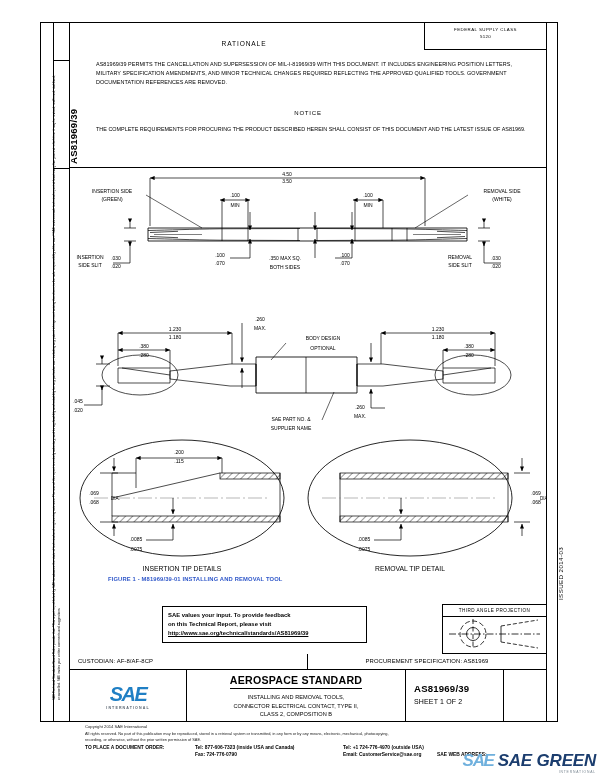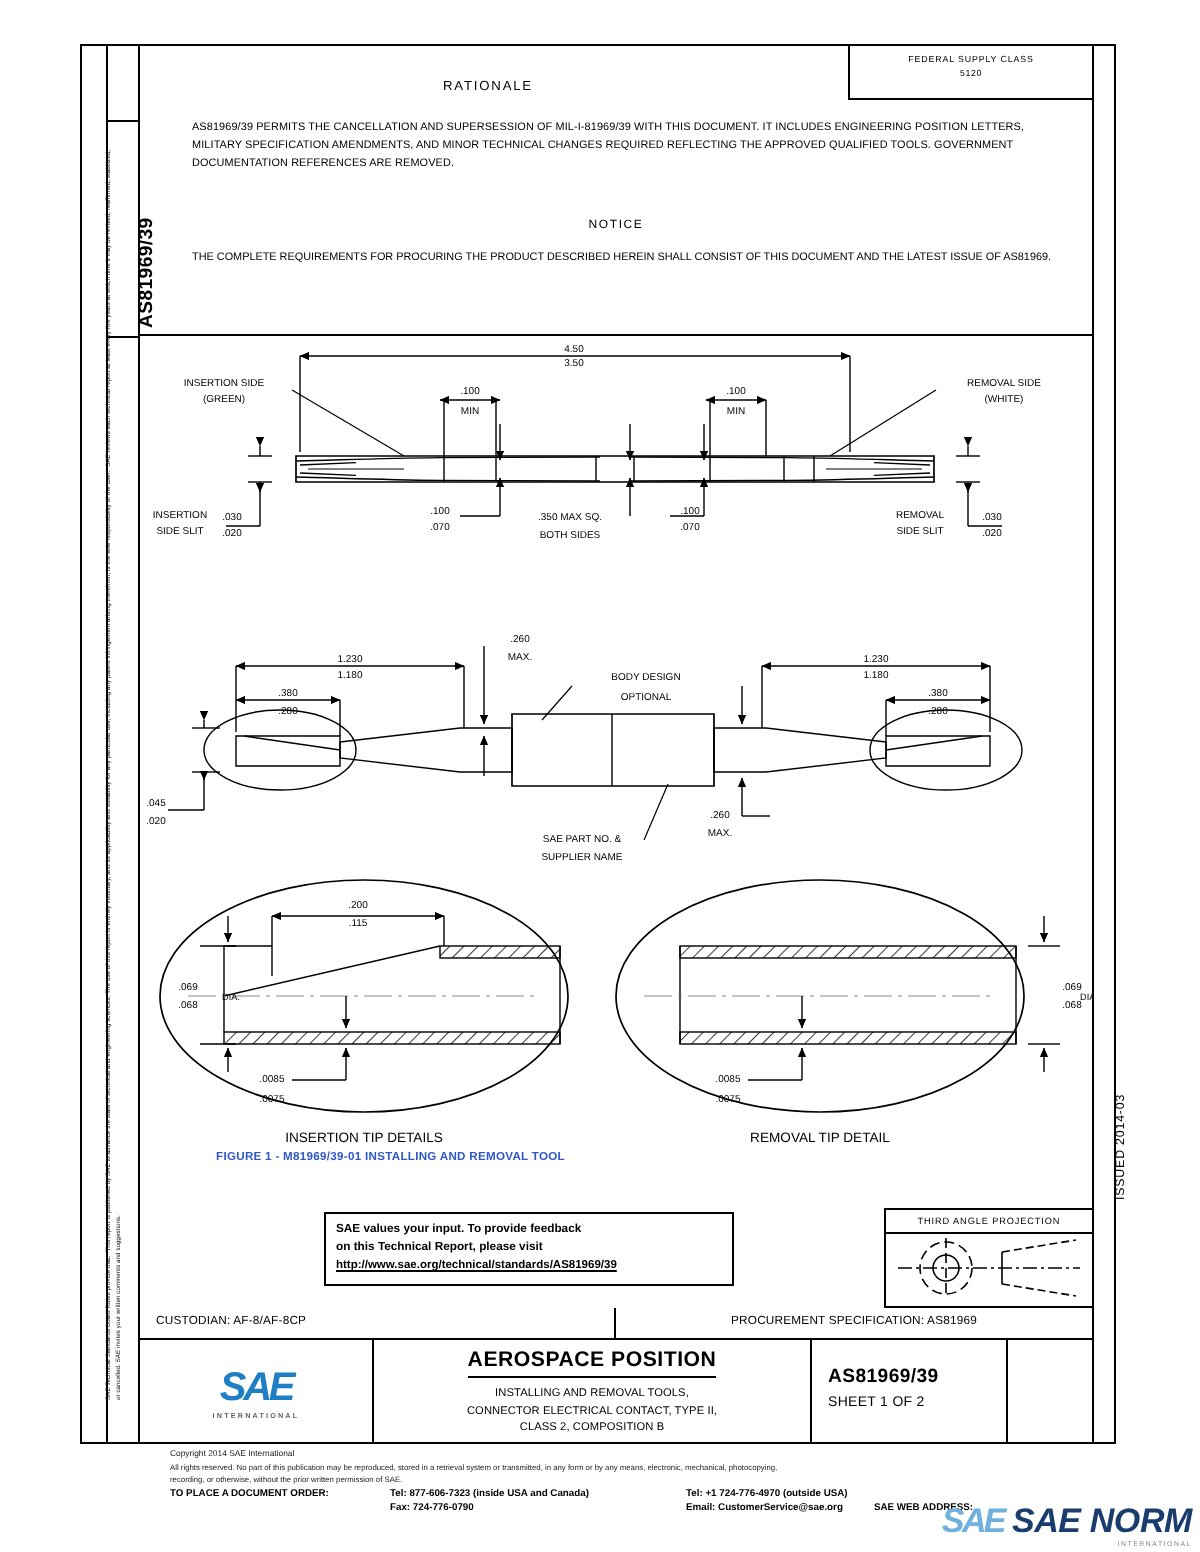--- a/index.html
+++ b/index.html
@@ -574,21 +574,21 @@
   </div>
 
   <div class="title-row">
     <div class="tb-logo">
       <div class="sae-logo-wrap">
         <div class="sae-mark">SAE</div>
         <div class="sae-sub">INTERNATIONAL</div>
       </div>
     </div>
     <div class="tb-title">
-      <div class="tb-main">AEROSPACE POSITION</div>
+      <div class="tb-main">AEROSPACE STANDARD</div>
       <div class="tb-sub">
         <div>INSTALLING AND REMOVAL TOOLS,</div>
         <div>CONNECTOR ELECTRICAL CONTACT, TYPE II,</div>
         <div>CLASS 2, COMPOSITION B</div>
       </div>
     </div>
     <div class="tb-num">
       <div class="tb-num-main">AS81969/39</div>
       <div class="tb-num-sheet">SHEET 1 OF 2</div>
     </div>
@@ -605,18 +605,18 @@
       <div class="f-bold f-c3">Fax: 724-776-0790</div>
       <div class="f-bold f-c4">Tel: +1 724-776-4970 (outside USA)</div>
       <div class="f-bold f-c5">Email: CustomerService@sae.org</div>
       <div class="f-bold f-c6">SAE WEB ADDRESS:</div>
     </div>
   </div>
 
   <div class="watermark">
     <div class="wm-row">
       <span class="wm-sae">SAE</span>
-      <span class="wm-norm">SAE NORM</span>
+      <span class="wm-norm">SAE GREEN</span>
     </div>
     <div class="wm-sub">INTERNATIONAL</div>
   </div>
 
 </div>
 
 </body></html>

